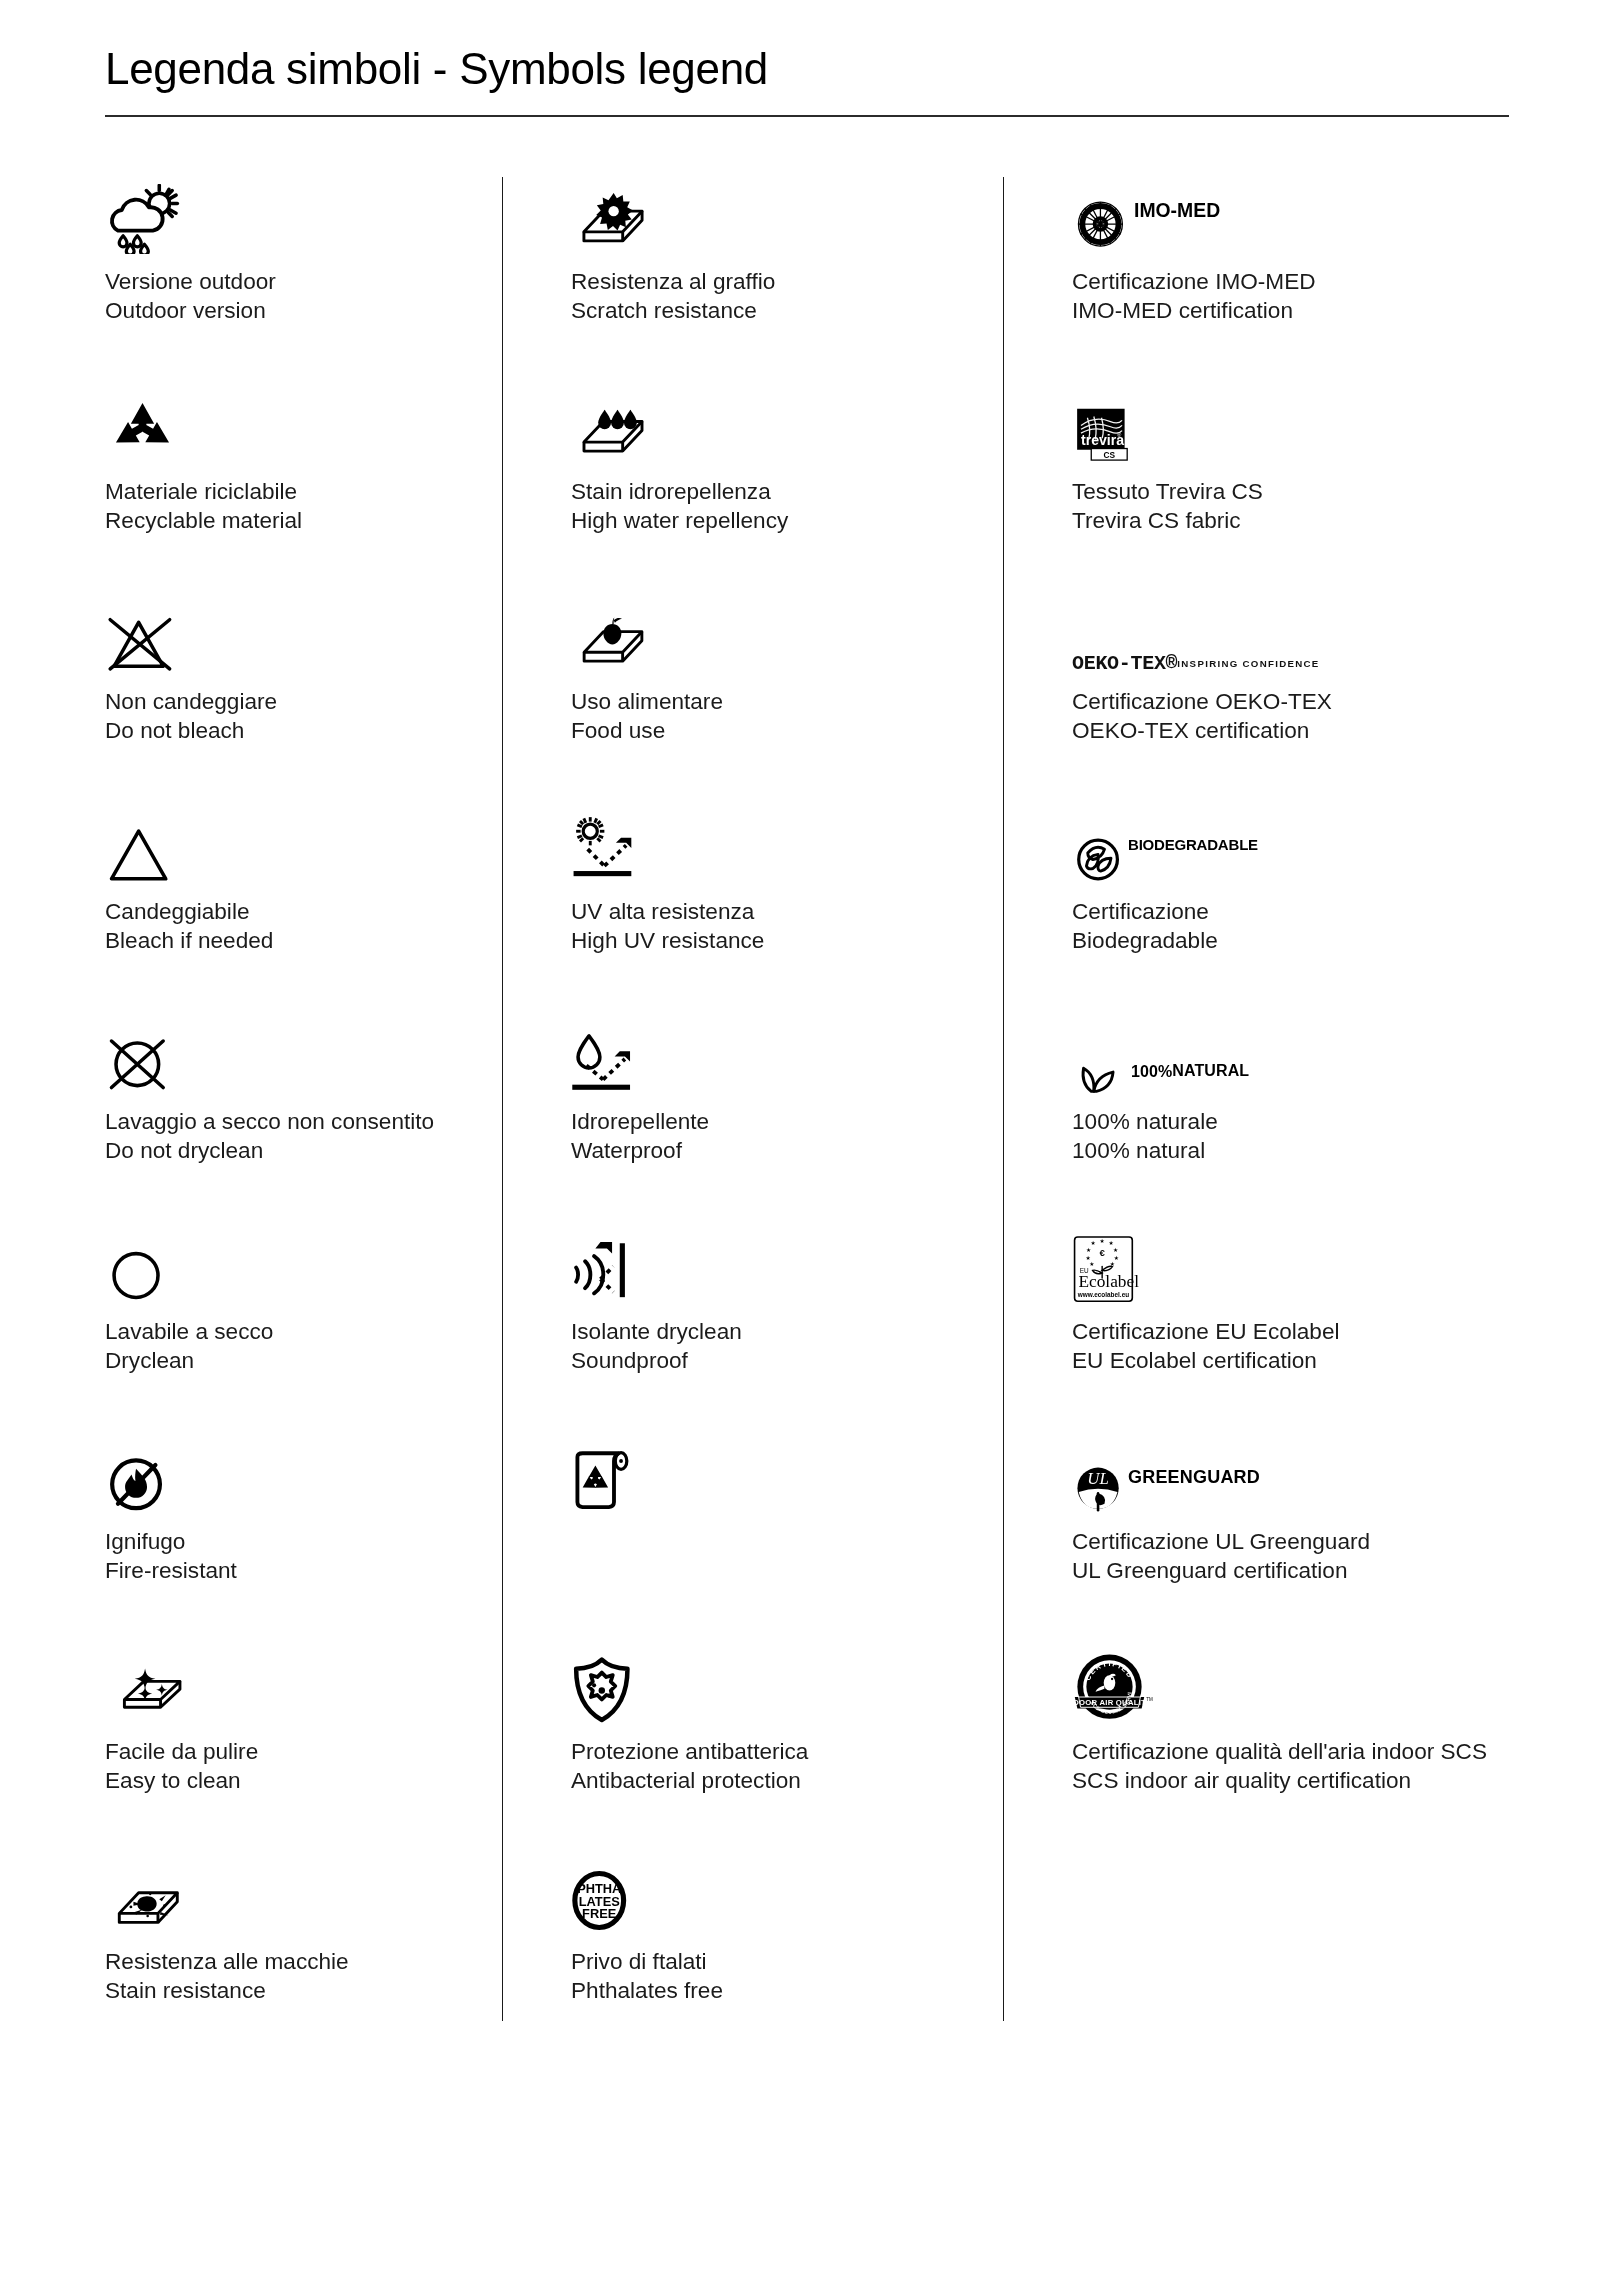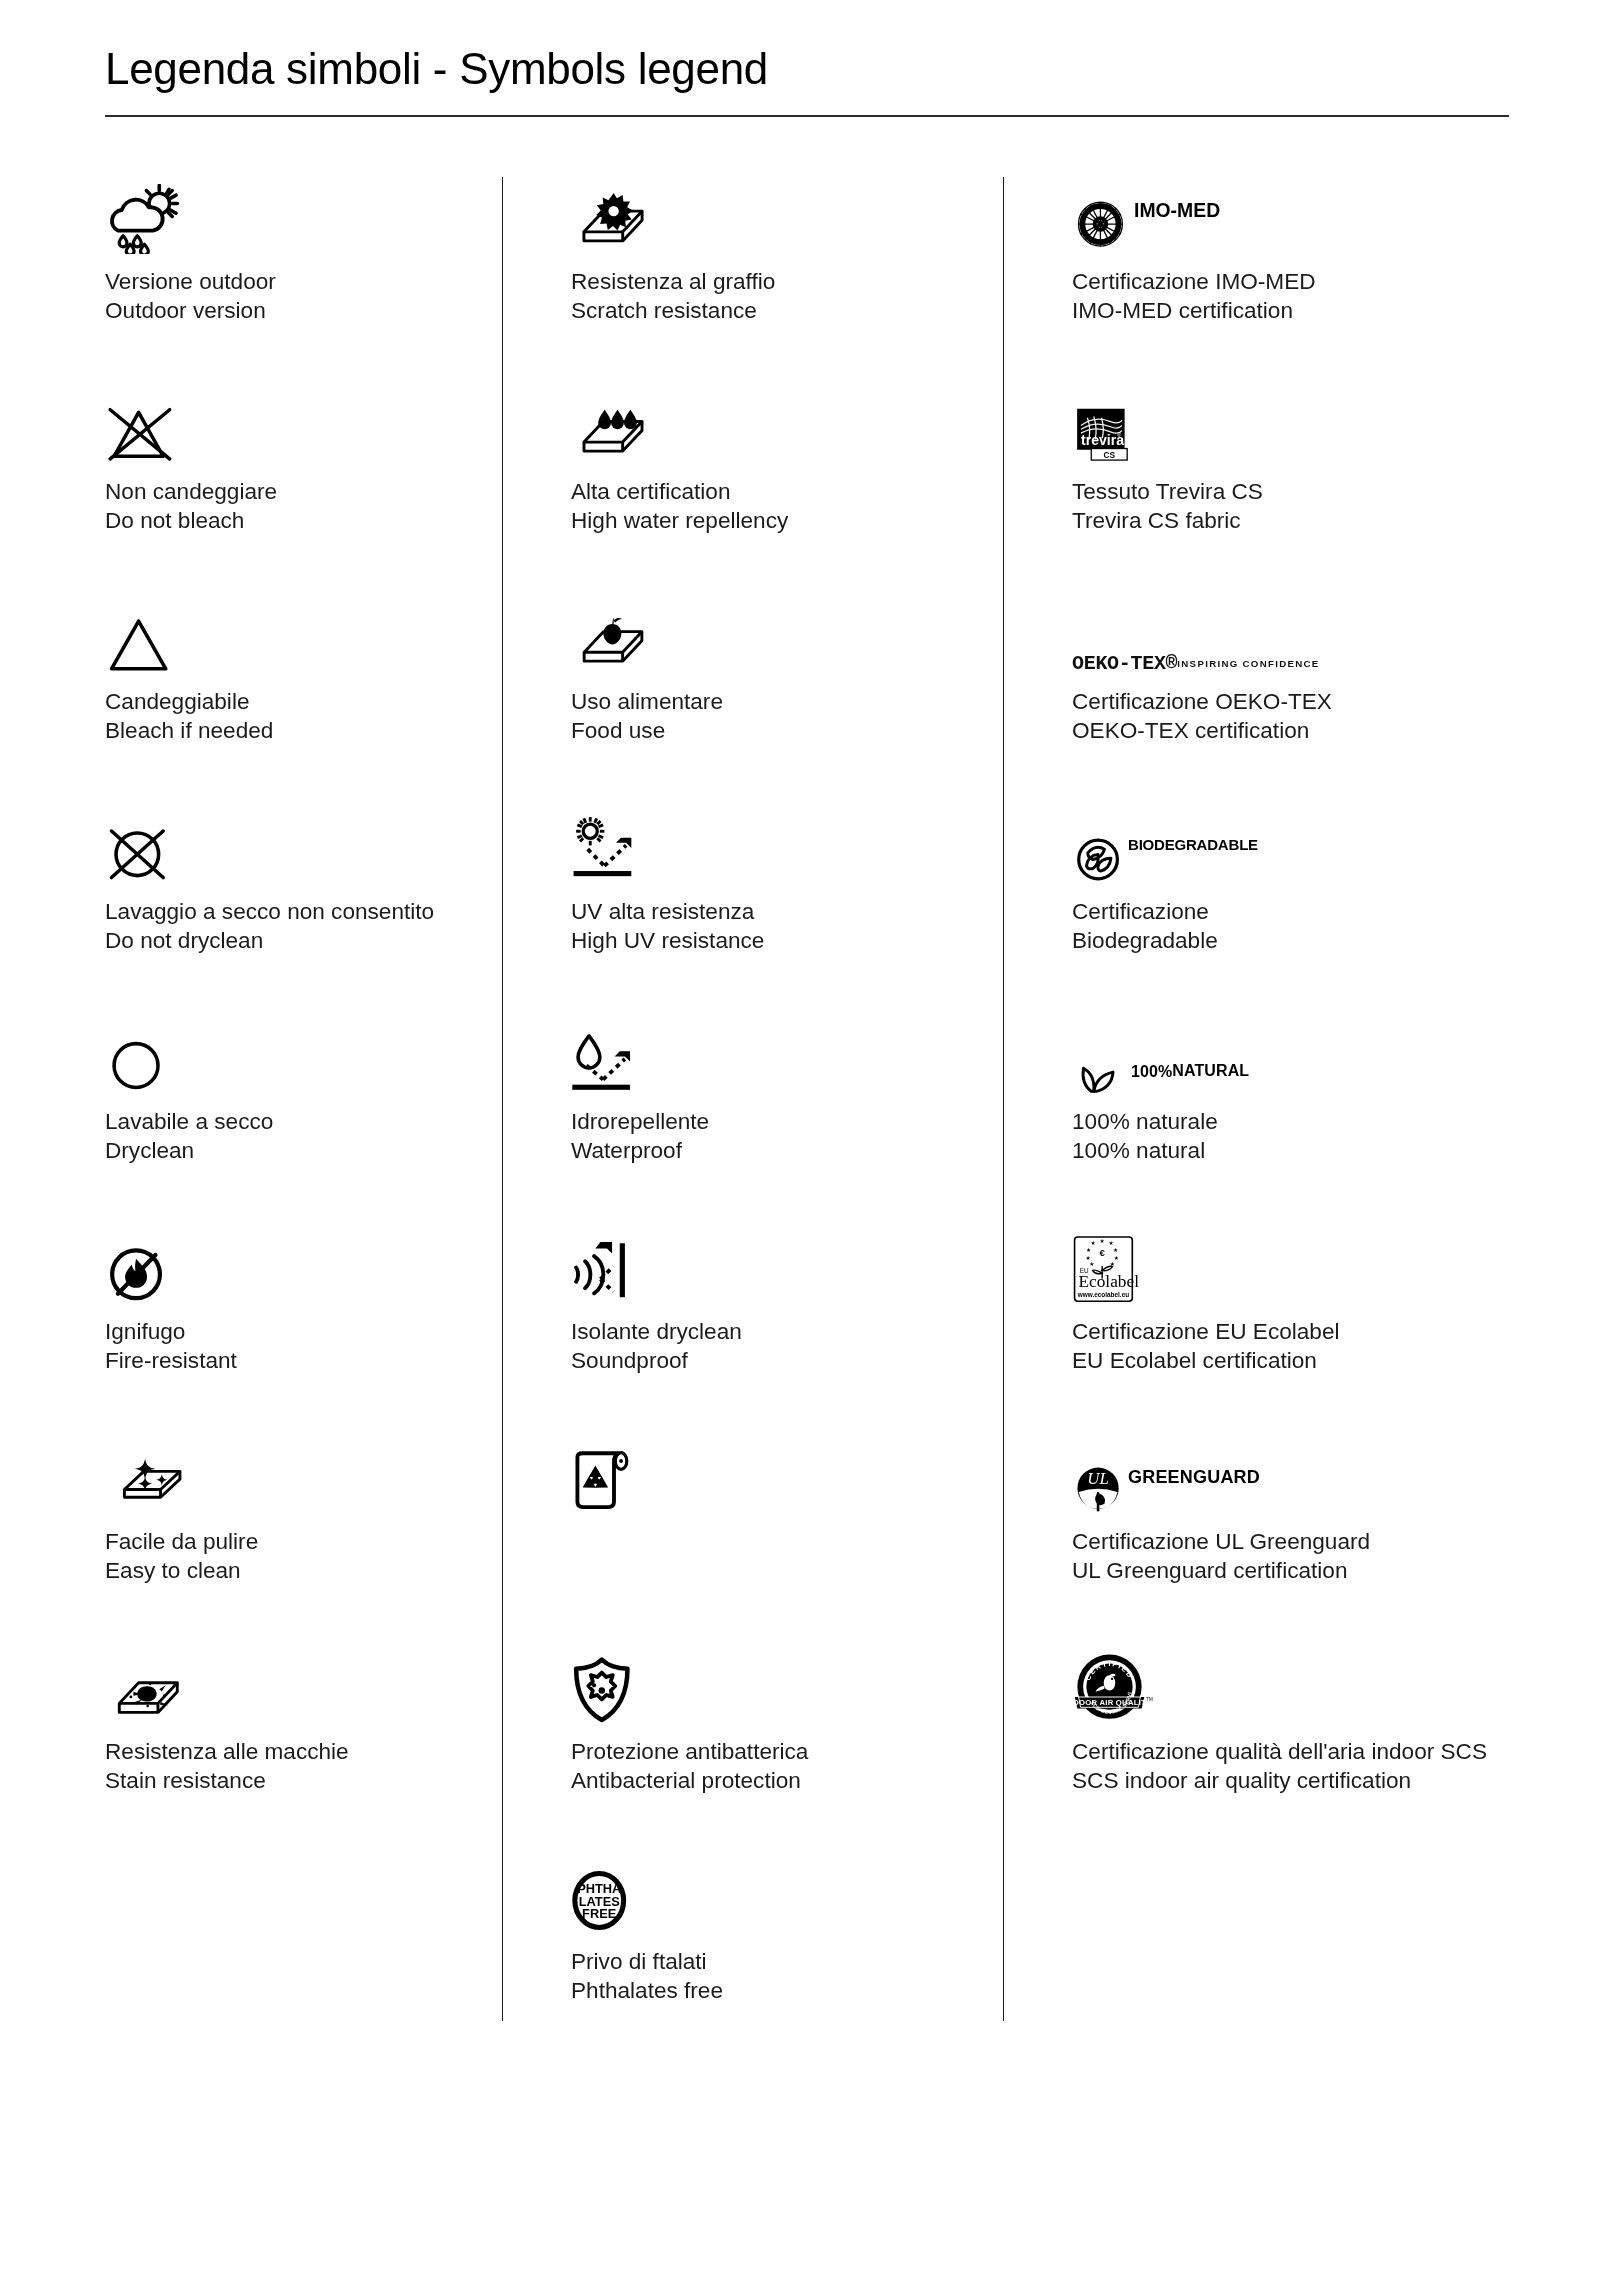--- a/index.html
+++ b/index.html
@@ -145,20 +145,35 @@
               <path d="M61 93 c0 0 -6 7 -6 11 a6 6 0 0 0 12 0 c0 -4 -6 -11 -6 -11 z"></path>
             </g>
           </svg>
         </div>
         <div class="labels">
           <div class="label-it">Versione outdoor</div>
           <div class="label-en">Outdoor version</div>
         </div>
       </div>
 
+      <div class="legend-item">
+        <div class="icon-box">
+          <svg width="75" height="65" viewBox="0 0 116 100">
+            <g fill="#000">
+              <path d="M58 6 L76 38 L64 38 L64 50 L52 50 L52 38 L40 38 Z"></path>
+              <path d="M80 34 L98 66 L86 66 L86 78 L74 78 L74 66 L62 66 Z" transform="rotate(120 80 56)"></path>
+              <path d="M36 34 L54 66 L42 66 L42 78 L30 78 L30 66 L18 66 Z" transform="rotate(240 36 56)"></path>
+            </g>
+          </svg>
+        </div>
+        <div class="labels">
+          <div class="label-it">Materiale riciclabile</div>
+          <div class="label-en">Recyclable material</div>
+        </div>
+      </div>
 
       <div class="legend-item">
         <div class="icon-box">
           <svg width="75" height="62" viewBox="0 0 116 96">
             <g fill="none" stroke="#000" stroke-width="5.5" stroke-linejoin="round" stroke-linecap="round">
               <path d="M52 16 L90 84 L14 84 Z"></path>
               <line x1="8" y1="12" x2="100" y2="88"></line>
               <line x1="100" y1="12" x2="8" y2="88"></line>
             </g>
           </svg>
@@ -304,21 +319,21 @@
               <path d="M80 70 L110 38 L110 24"></path>
             </g>
             <g fill="#000">
               <path d="M52 6 c0 0 -10 13 -10 20 a10 10 0 0 0 20 0 c0 -7 -10 -20 -10 -20 z"></path>
               <path d="M72 6 c0 0 -10 13 -10 20 a10 10 0 0 0 20 0 c0 -7 -10 -20 -10 -20 z"></path>
               <path d="M92 6 c0 0 -10 13 -10 20 a10 10 0 0 0 20 0 c0 -7 -10 -20 -10 -20 z"></path>
             </g>
           </svg>
         </div>
         <div class="labels">
-          <div class="label-it">Alta certification</div>
+          <div class="label-it">Stain idrorepellenza</div>
           <div class="label-en">High water repellency</div>
         </div>
       </div>
 
       <div class="legend-item">
         <div class="icon-box">
           <svg width="84" height="59" viewBox="0 0 130 92">
             <g fill="none" stroke="#000" stroke-width="4.5" stroke-linejoin="round">
               <path d="M20 58 L50 26 L110 26 L80 58 Z"></path>
               <path d="M20 58 L20 72 L80 72 L80 58"></path>

